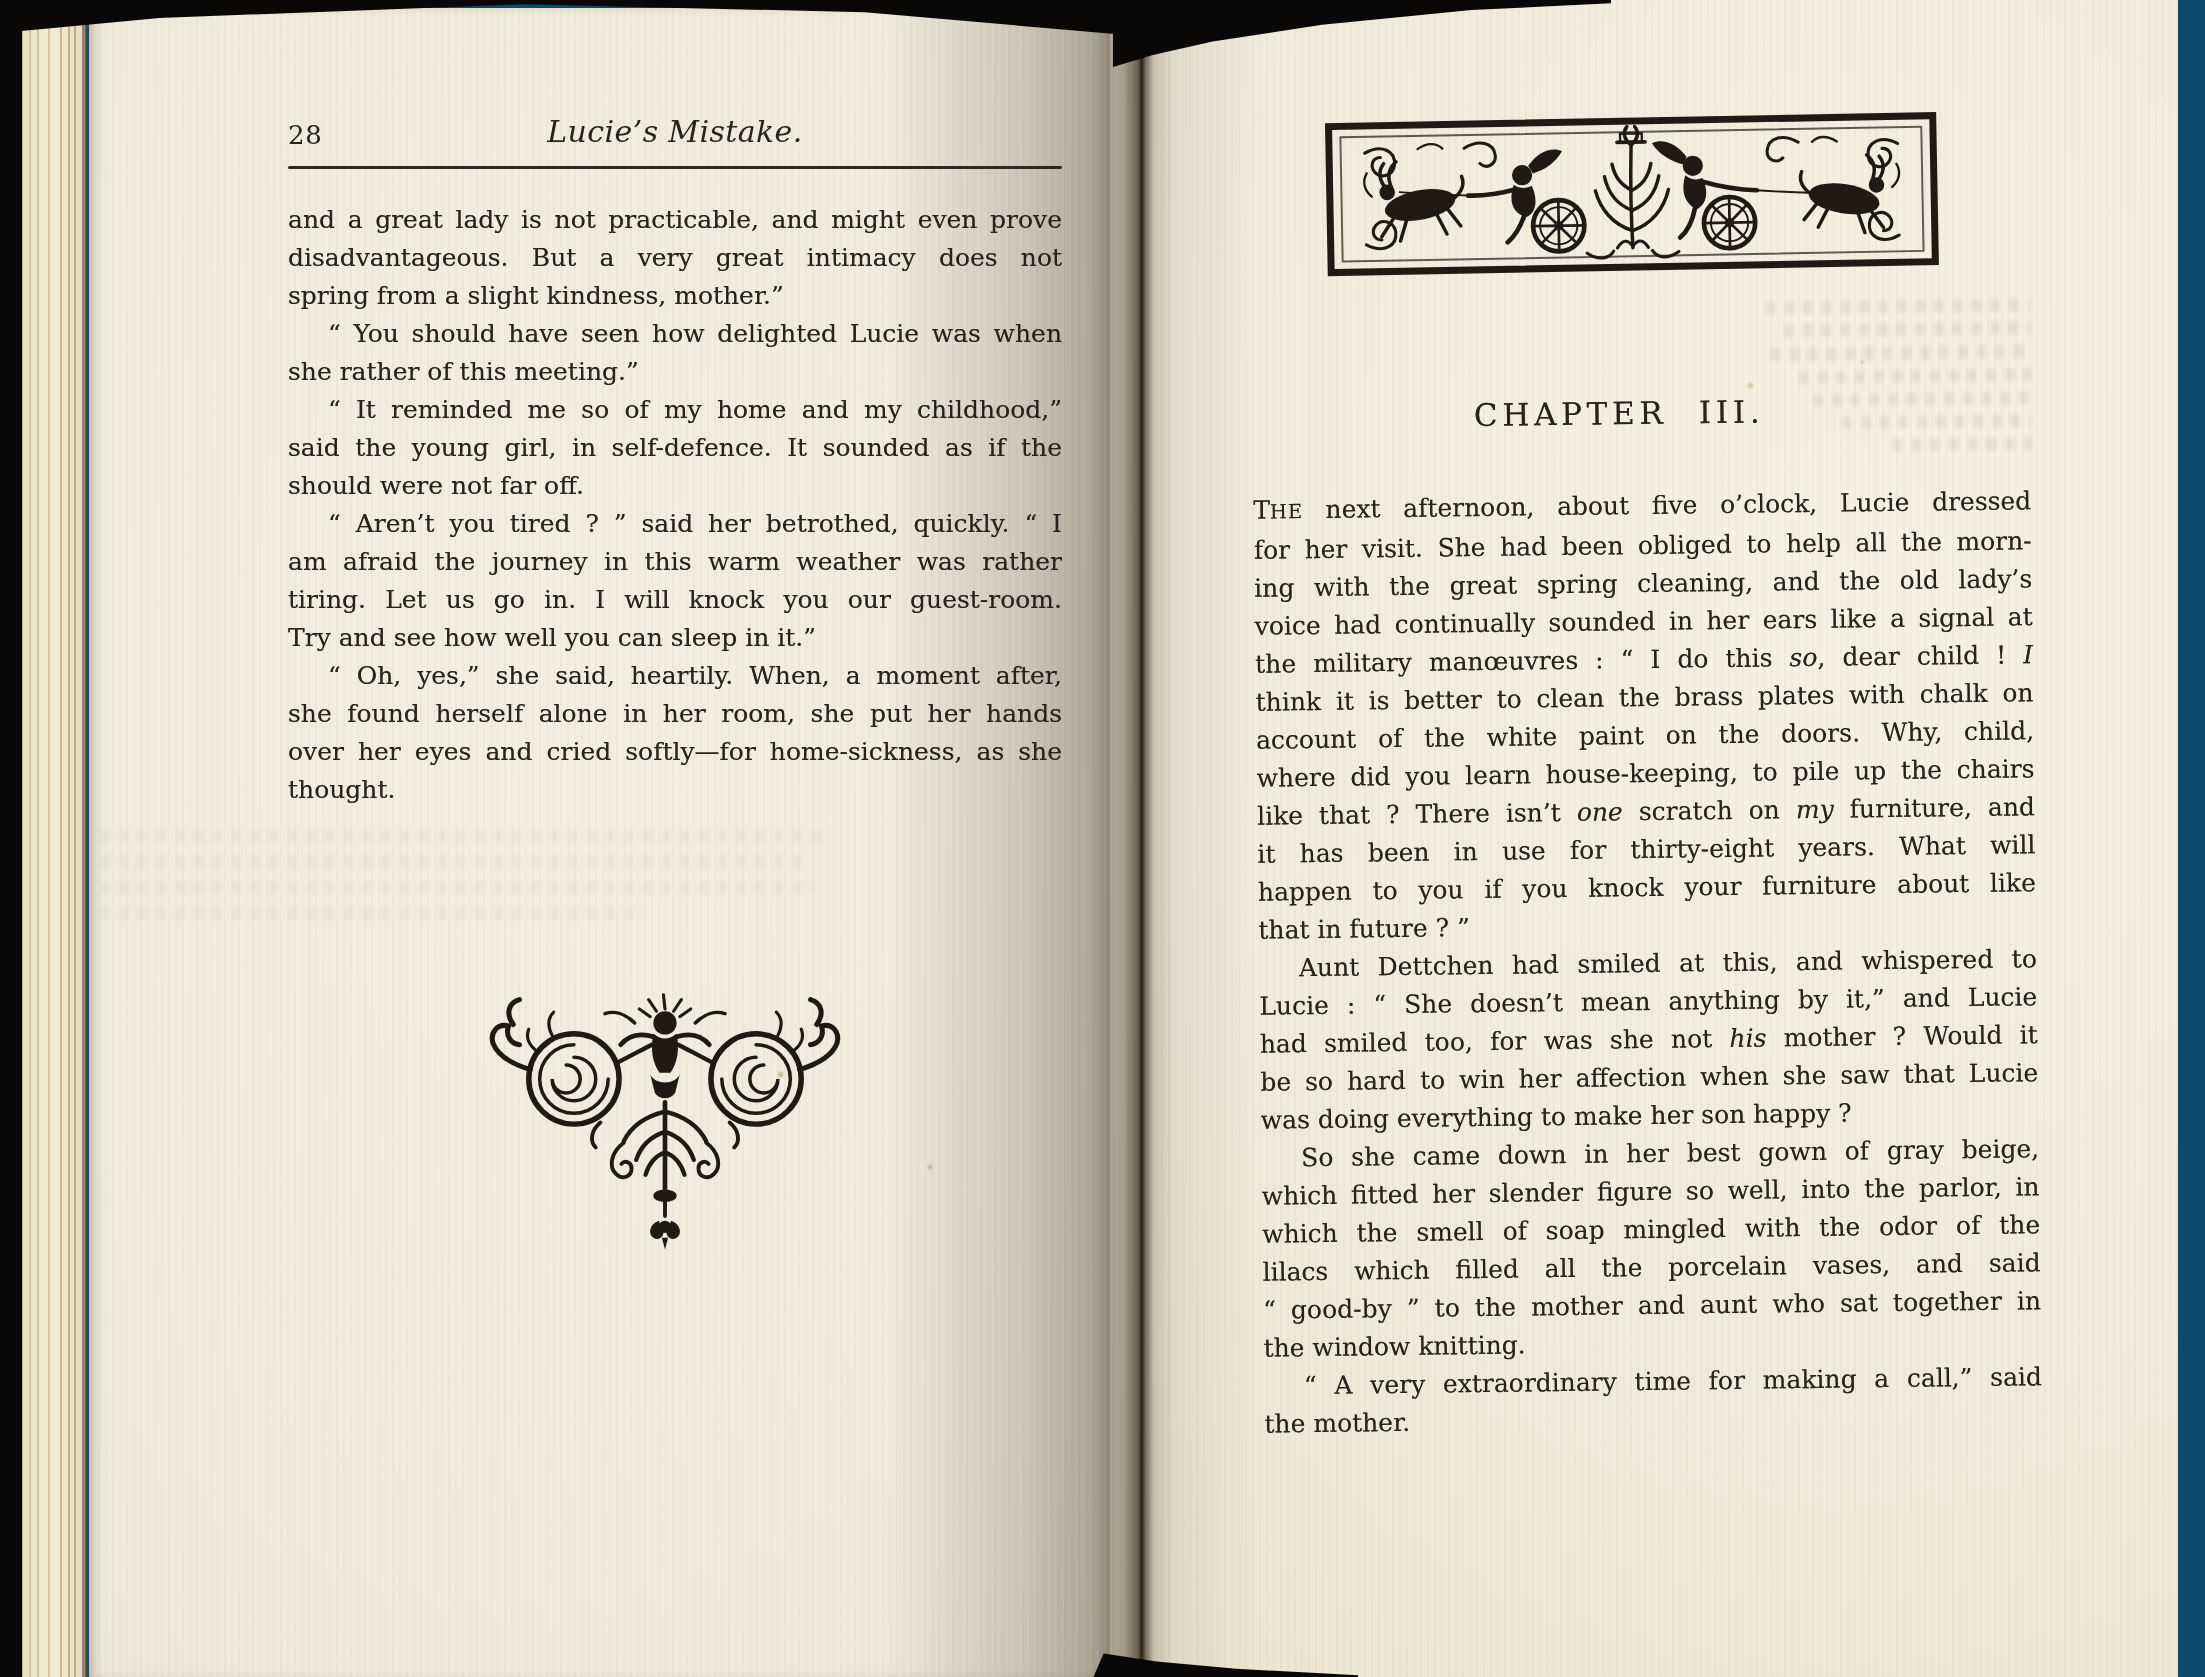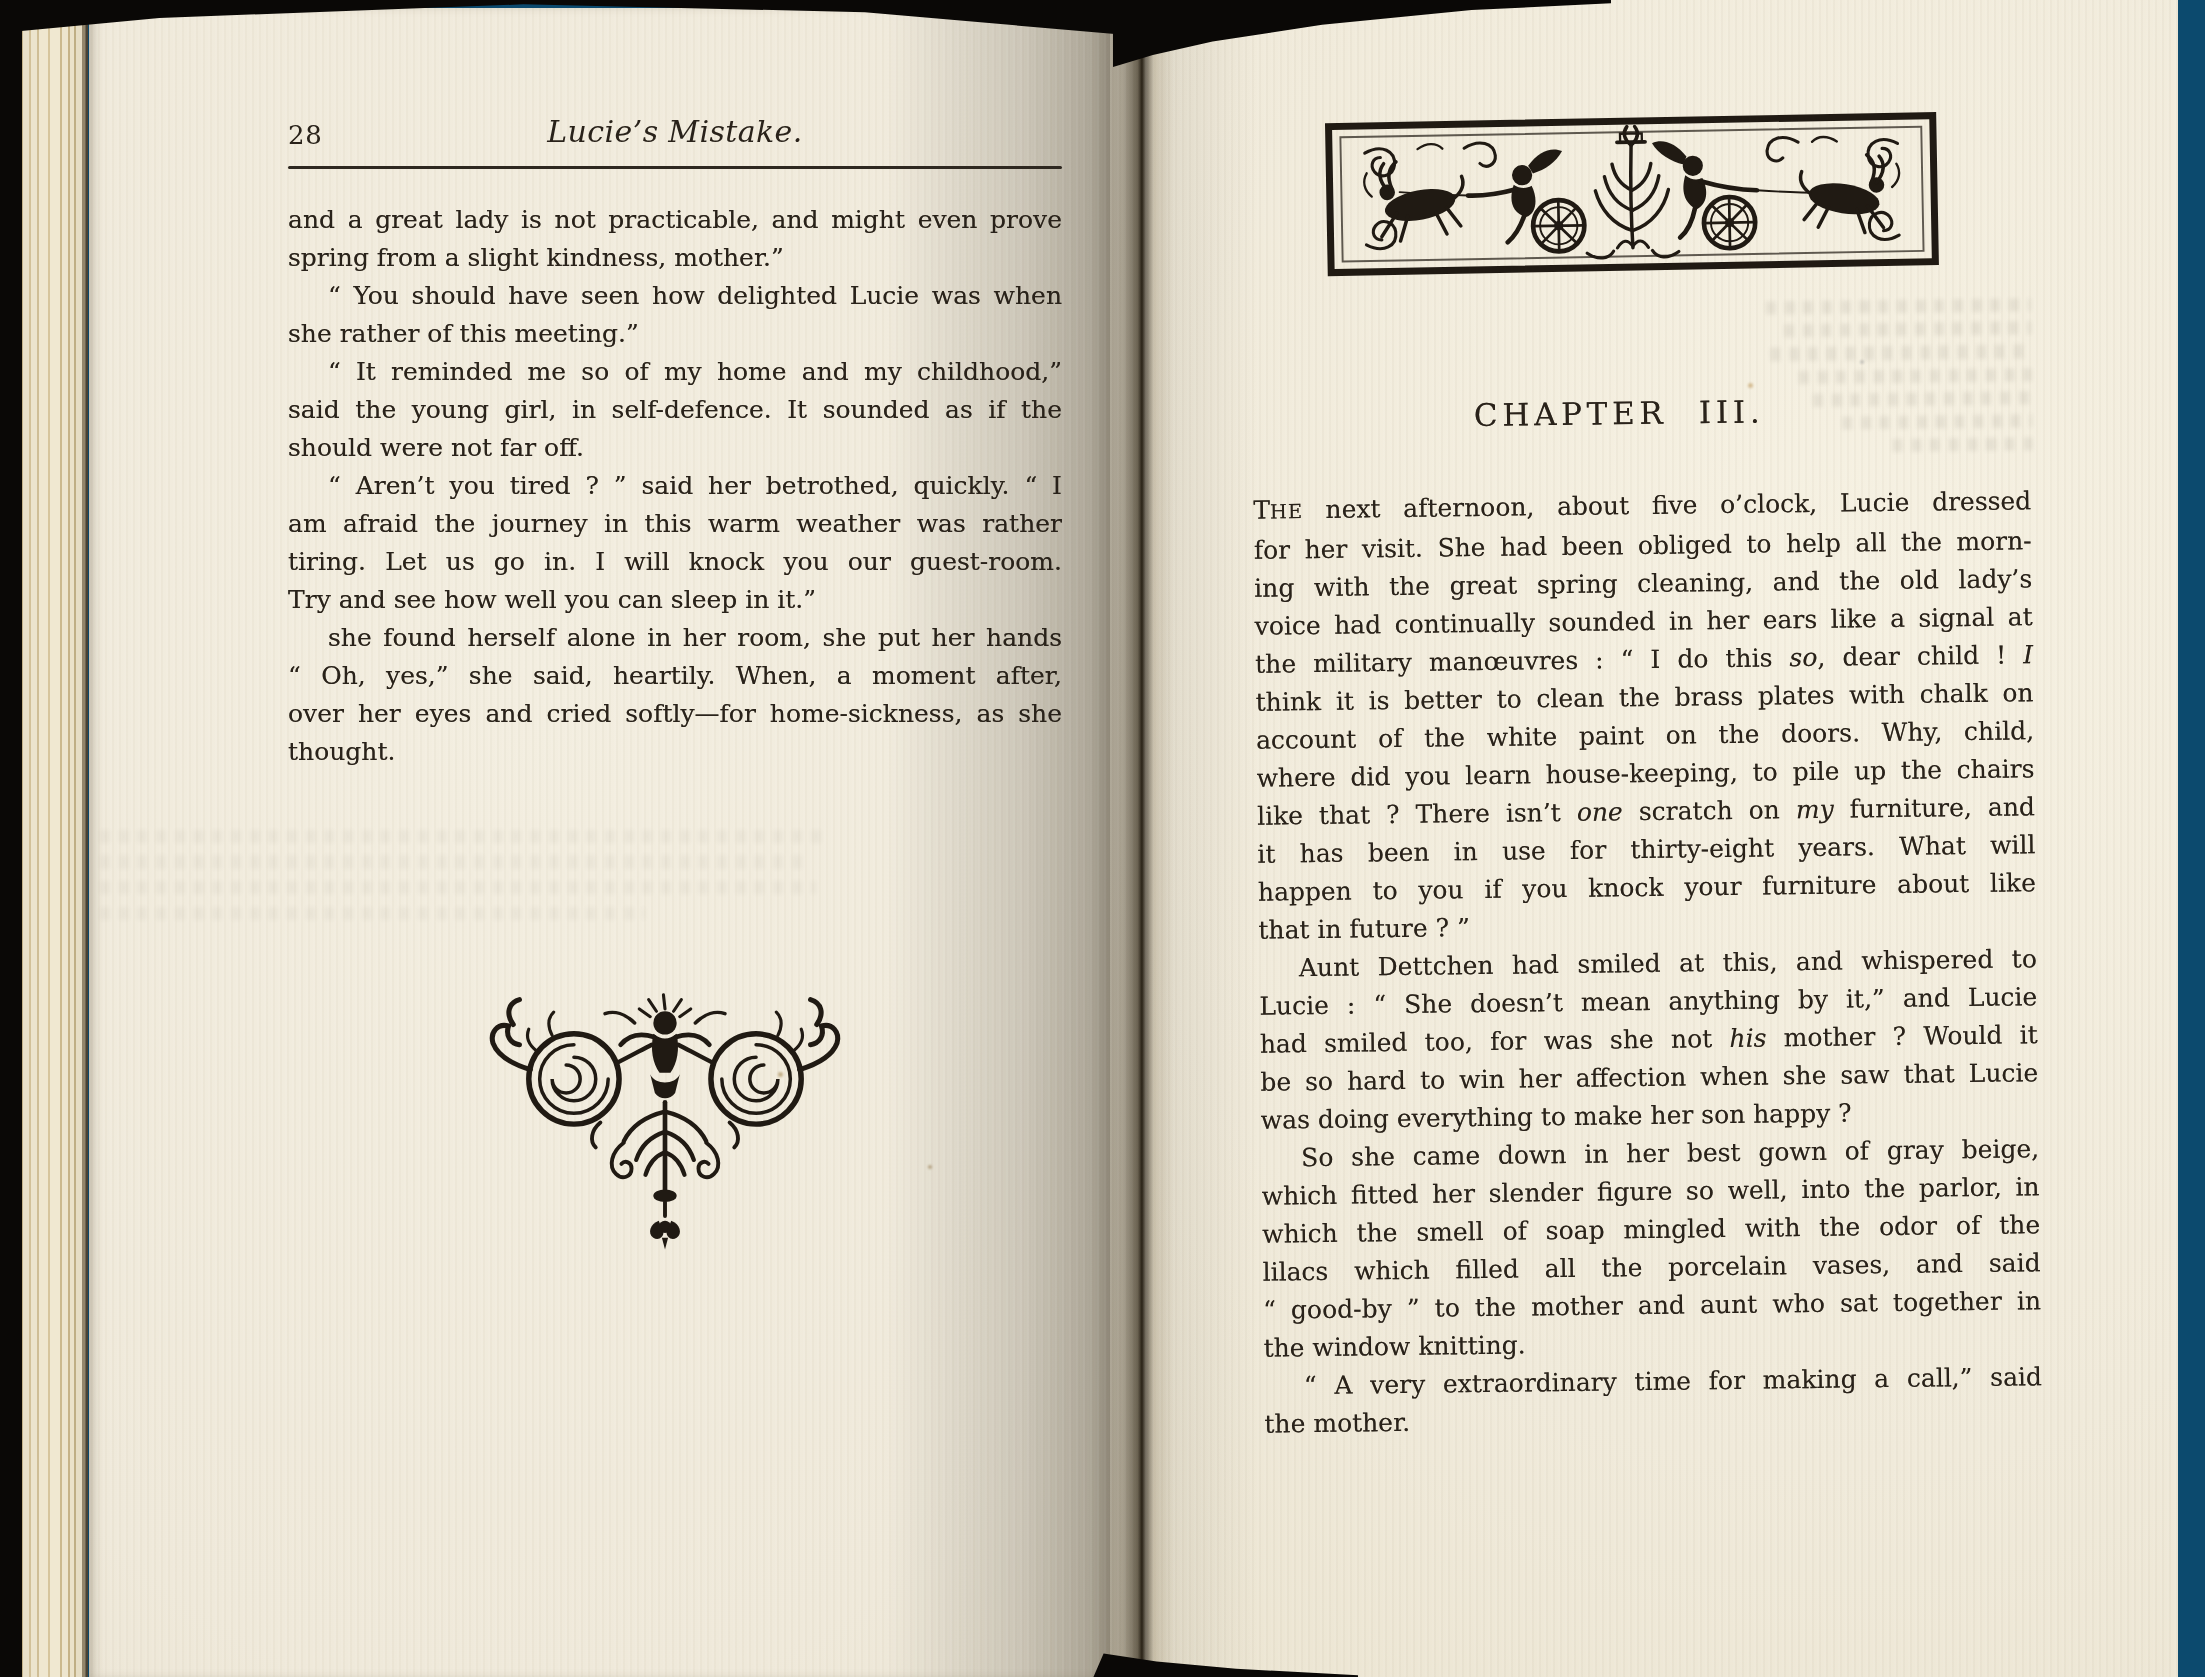--- a/index.html
+++ b/index.html
@@ -126,40 +126,41 @@
   <div class="page left-page">
     <div class="left-inner">
       <div class="running-head">
         <span class="folio">28</span>
         <span class="running-title">Lucie’s Mistake.</span>
       </div>
       <div class="head-rule"></div>
       <div class="body-text">
           <div class="para">
             <div class="line">and a great lady is not practicable, and might even prove</div>
+            <div class="line">disadvantageous.  But a very great intimacy does not</div>
             <div class="line last">spring from a slight kindness, mother.”</div>
           </div>
           <div class="para indent">
             <div class="line">“ You should have seen how delighted Lucie was when</div>
             <div class="line last">she rather of this meeting.”</div>
           </div>
           <div class="para indent">
             <div class="line">“ It reminded me so of my home and my childhood,”</div>
             <div class="line">said the young girl, in self-defence.  It sounded as if the</div>
             <div class="line last">should were not far off.</div>
           </div>
           <div class="para indent">
             <div class="line">“ Aren’t you tired ? ” said her betrothed, quickly.  “ I</div>
             <div class="line">am afraid the journey in this warm weather was rather</div>
             <div class="line">tiring.  Let us go in.  I will knock you our guest-room.</div>
             <div class="line last">Try and see how well you can sleep in it.”</div>
           </div>
           <div class="para indent">
+            <div class="line">“ Oh, yes,” she said, heartily.  When, a moment after,</div>
             <div class="line">she found herself alone in her room, she put her hands</div>
-            <div class="line">“ Oh, yes,” she said, heartily.  When, a moment after,</div>
             <div class="line">over her eyes and cried softly—for home-sickness, as she</div>
             <div class="line last">thought.</div>
           </div>
         </div>
     </div>
 
     <div class="ghost ghost-left">
       <div class="gline"></div>
         <div class="gline"></div>
         <div class="gline"></div>

